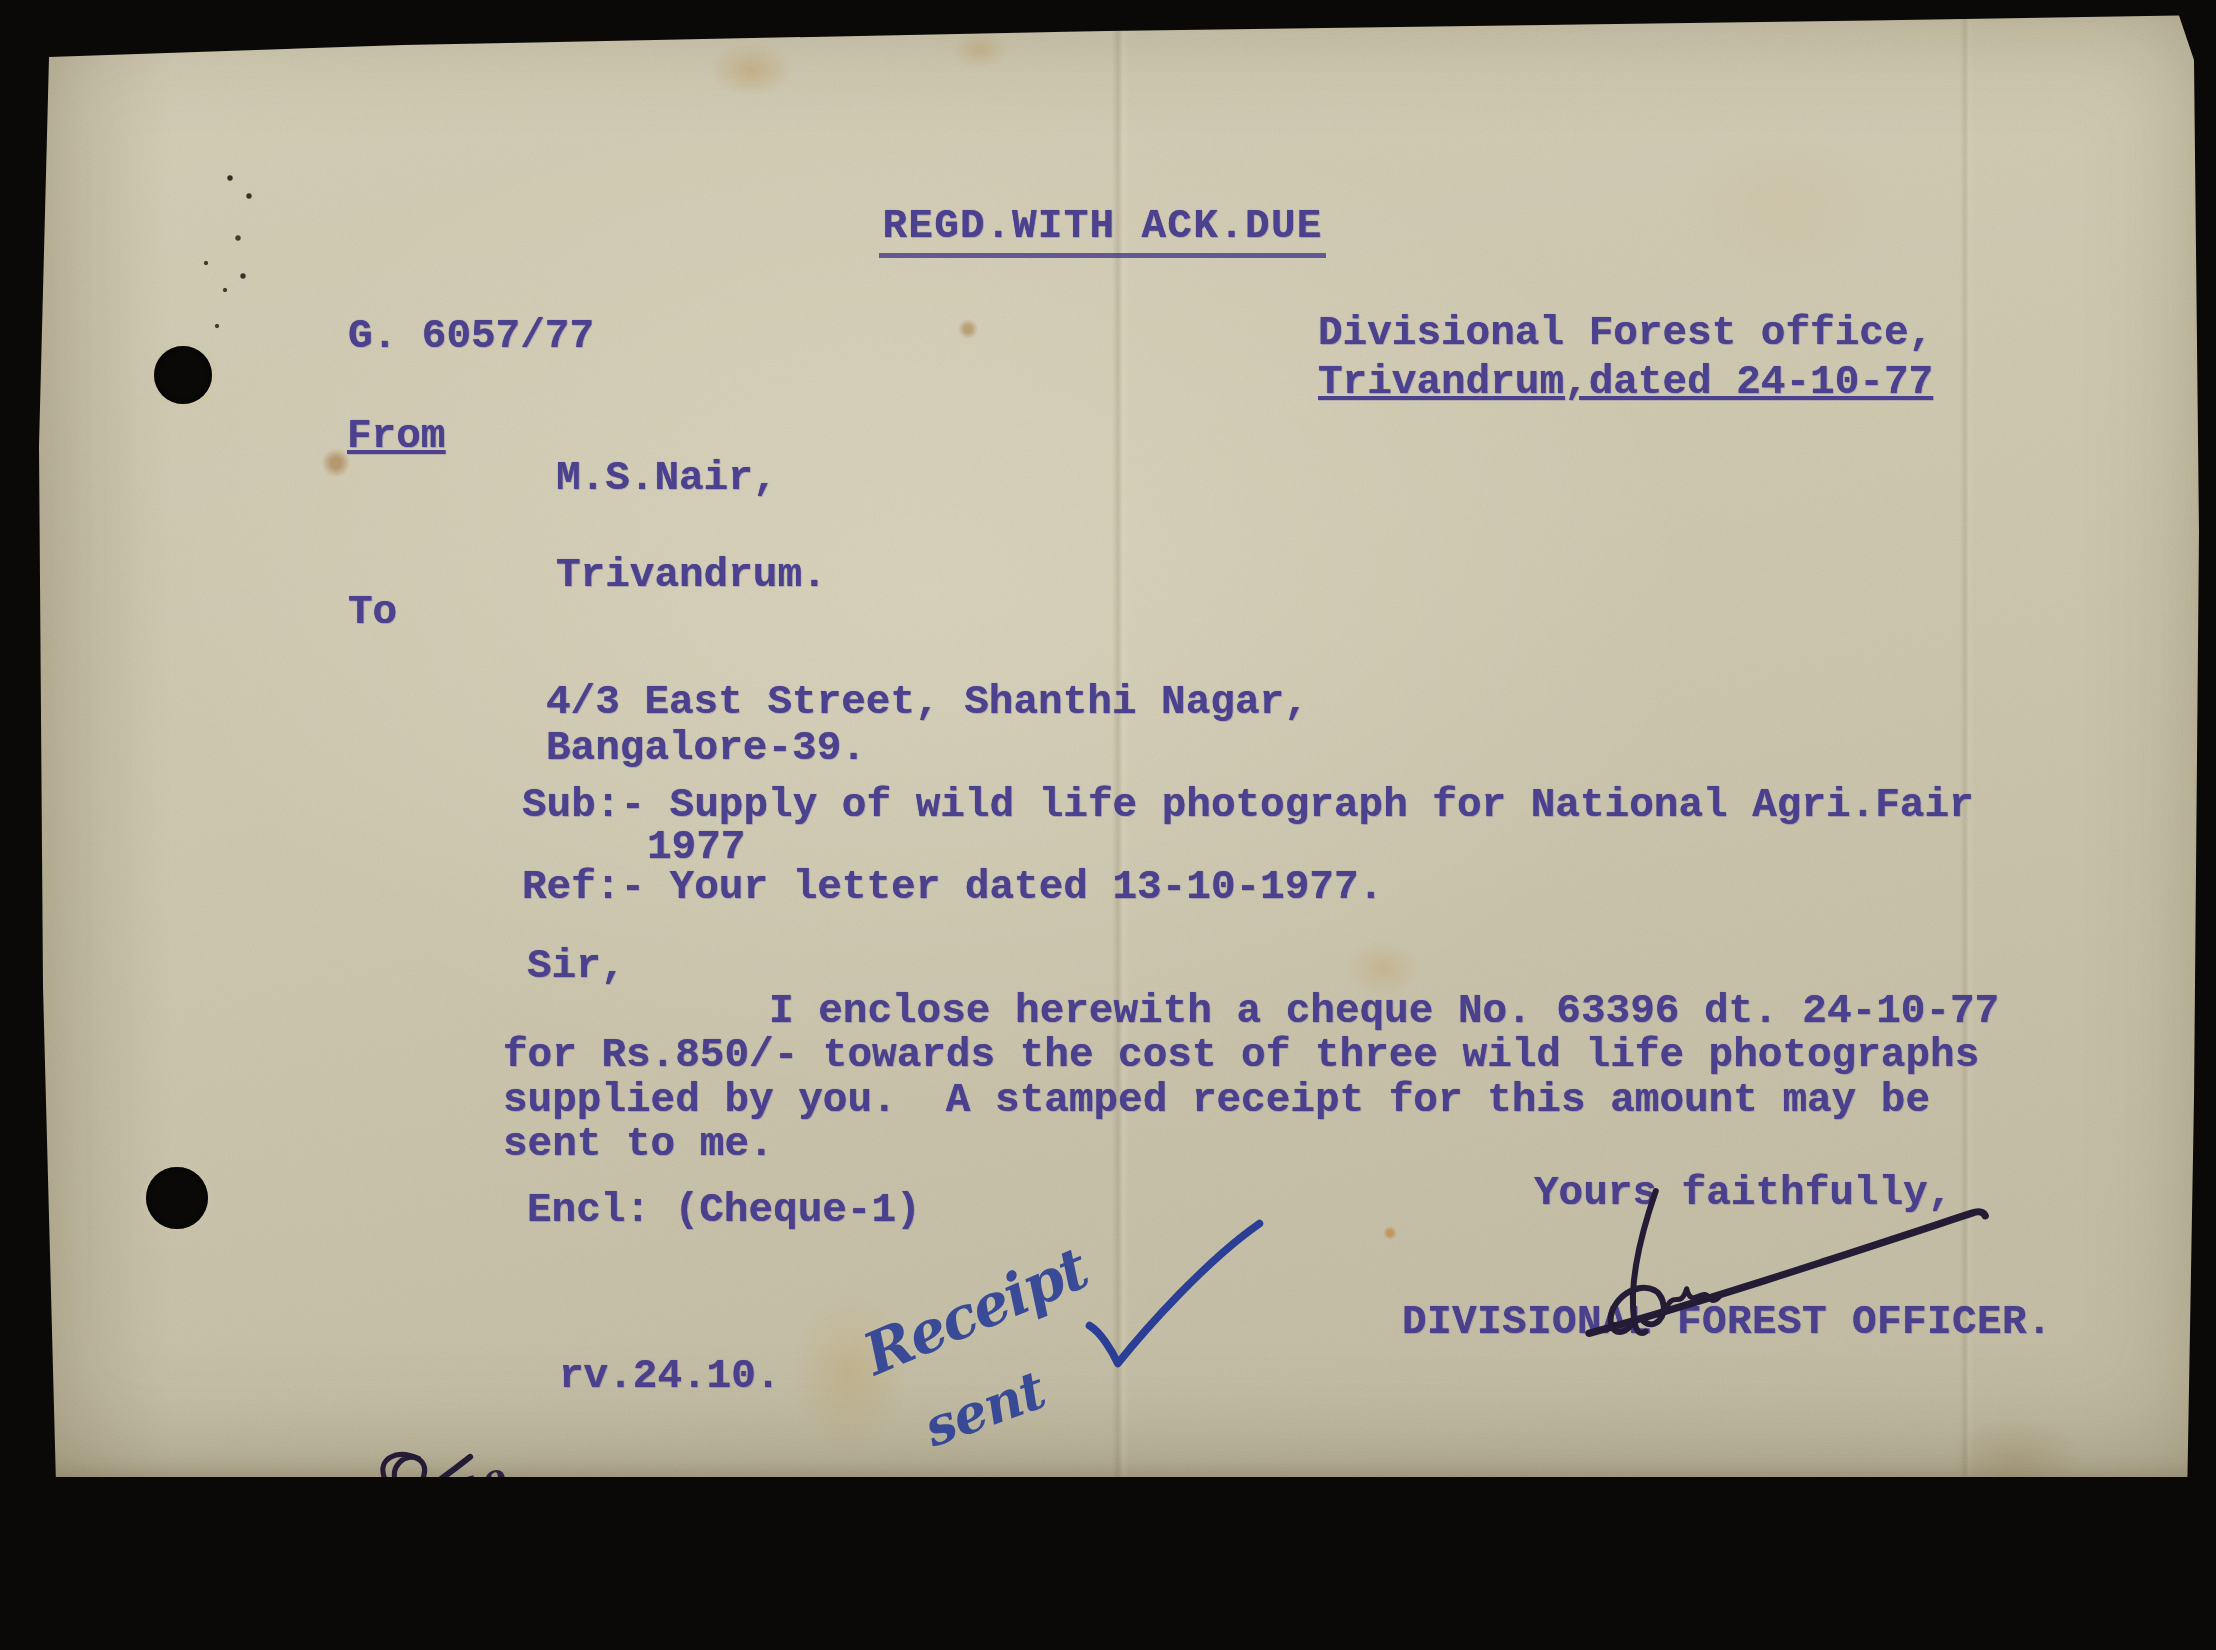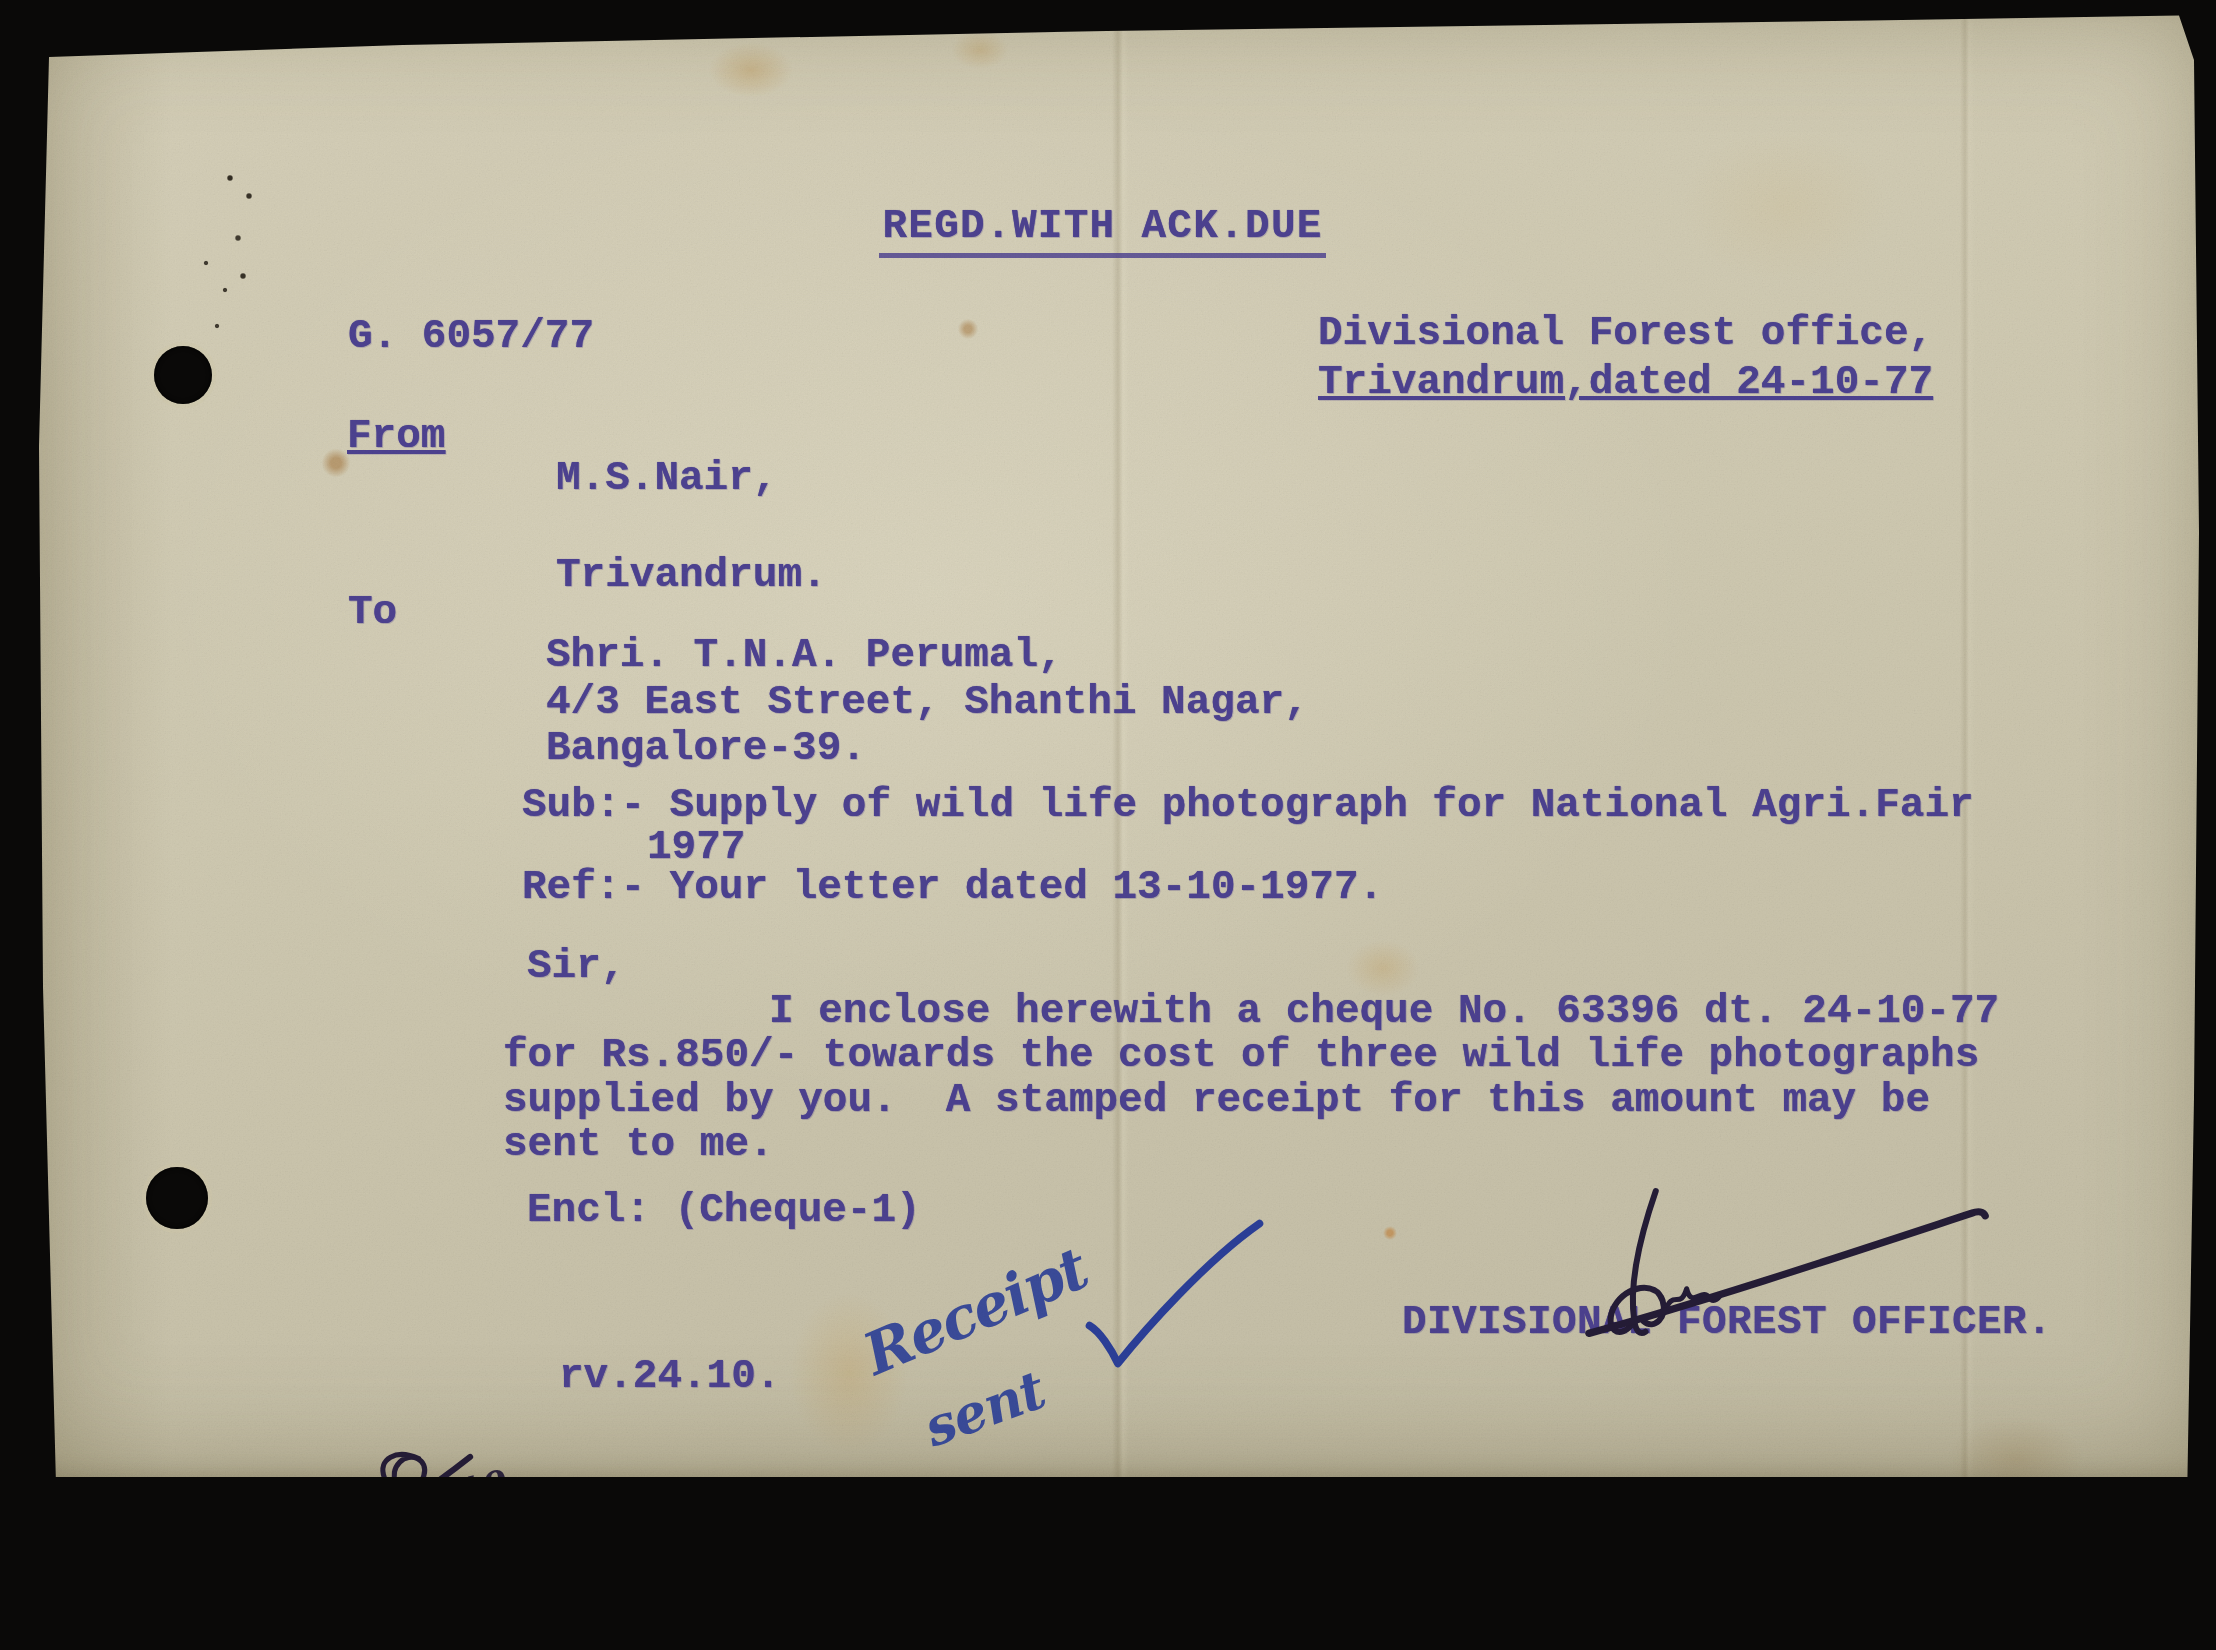--- a/index.html
+++ b/index.html
@@ -90,38 +90,38 @@
     <div class="tw" style="left:348px;top:314px;">G. 6057/77</div>
 
     <div class="tw" style="left:1318px;top:311px;">Divisional Forest office,</div>
     <div class="tw" style="left:1318px;top:360px;text-decoration:underline;">Trivandrum,dated 24-10-77</div>
 
     <div class="tw" style="left:347px;top:414px;text-decoration:underline;">From</div>
     <div class="tw" style="left:556px;top:456px;">M.S.Nair,</div>
     <div class="tw" style="left:556px;top:553px;">Trivandrum.</div>
 
     <div class="tw" style="left:348px;top:590px;">To</div>
-    <div class="tw" style="left:546px;top:633px;">Shri. T.N.A. Perumal,</div>
     <div class="tw" style="left:546px;top:680px;">4/3 East Street, Shanthi Nagar,</div>
     <div class="tw" style="left:546px;top:726px;">Bangalore-39.</div>
 
     <div class="tw" style="left:522px;top:783px;">Sub:- Supply of wild life photograph for National Agri.Fair</div>
     <div class="tw" style="left:647px;top:825px;">1977</div>
 
     <div class="tw" style="left:522px;top:865px;">Ref:- Your letter dated 13-10-1977.</div>
 
     <div class="tw" style="left:527px;top:944px;">Sir,</div>
 
     <div class="tw" style="left:769px;top:989px;">I enclose herewith a cheque No. 63396 dt. 24-10-77</div>
     <div class="tw" style="left:503px;top:1033px;">for Rs.850/- towards the cost of three wild life photographs</div>
     <div class="tw" style="left:503px;top:1078px;">supplied by you.  A stamped receipt for this amount may be</div>
     <div class="tw" style="left:503px;top:1122px;">sent to me.</div>
 
     <div class="tw" style="left:527px;top:1188px;">Encl: (Cheque-1)</div>
 
+    <div class="tw" style="left:1534px;top:1171px;">Yours faithfully,</div>
     <div class="tw" style="left:1402px;top:1300px;letter-spacing:0.4px;">DIVISIONAL FOREST OFFICER.</div>
 
     <div class="tw" style="left:559px;top:1354px;">rv.24.10.</div>
 
     <div class="hand" style="left:854px;top:1326px;font-size:58px;transform:rotate(-23deg);transform-origin:left top;letter-spacing:-1.7px;">Receipt</div>
     <div class="hand" style="left:916px;top:1400px;font-size:53px;transform:rotate(-20deg);transform-origin:left top;letter-spacing:-0.9px;">sent</div>
     <div class="hand dark" style="left:390px;top:1487px;font-size:36px;transform:rotate(-13deg);transform-origin:left top;">24-10-</div>
 
     <svg class="overlay" viewBox="0 0 2583 1924">
 

